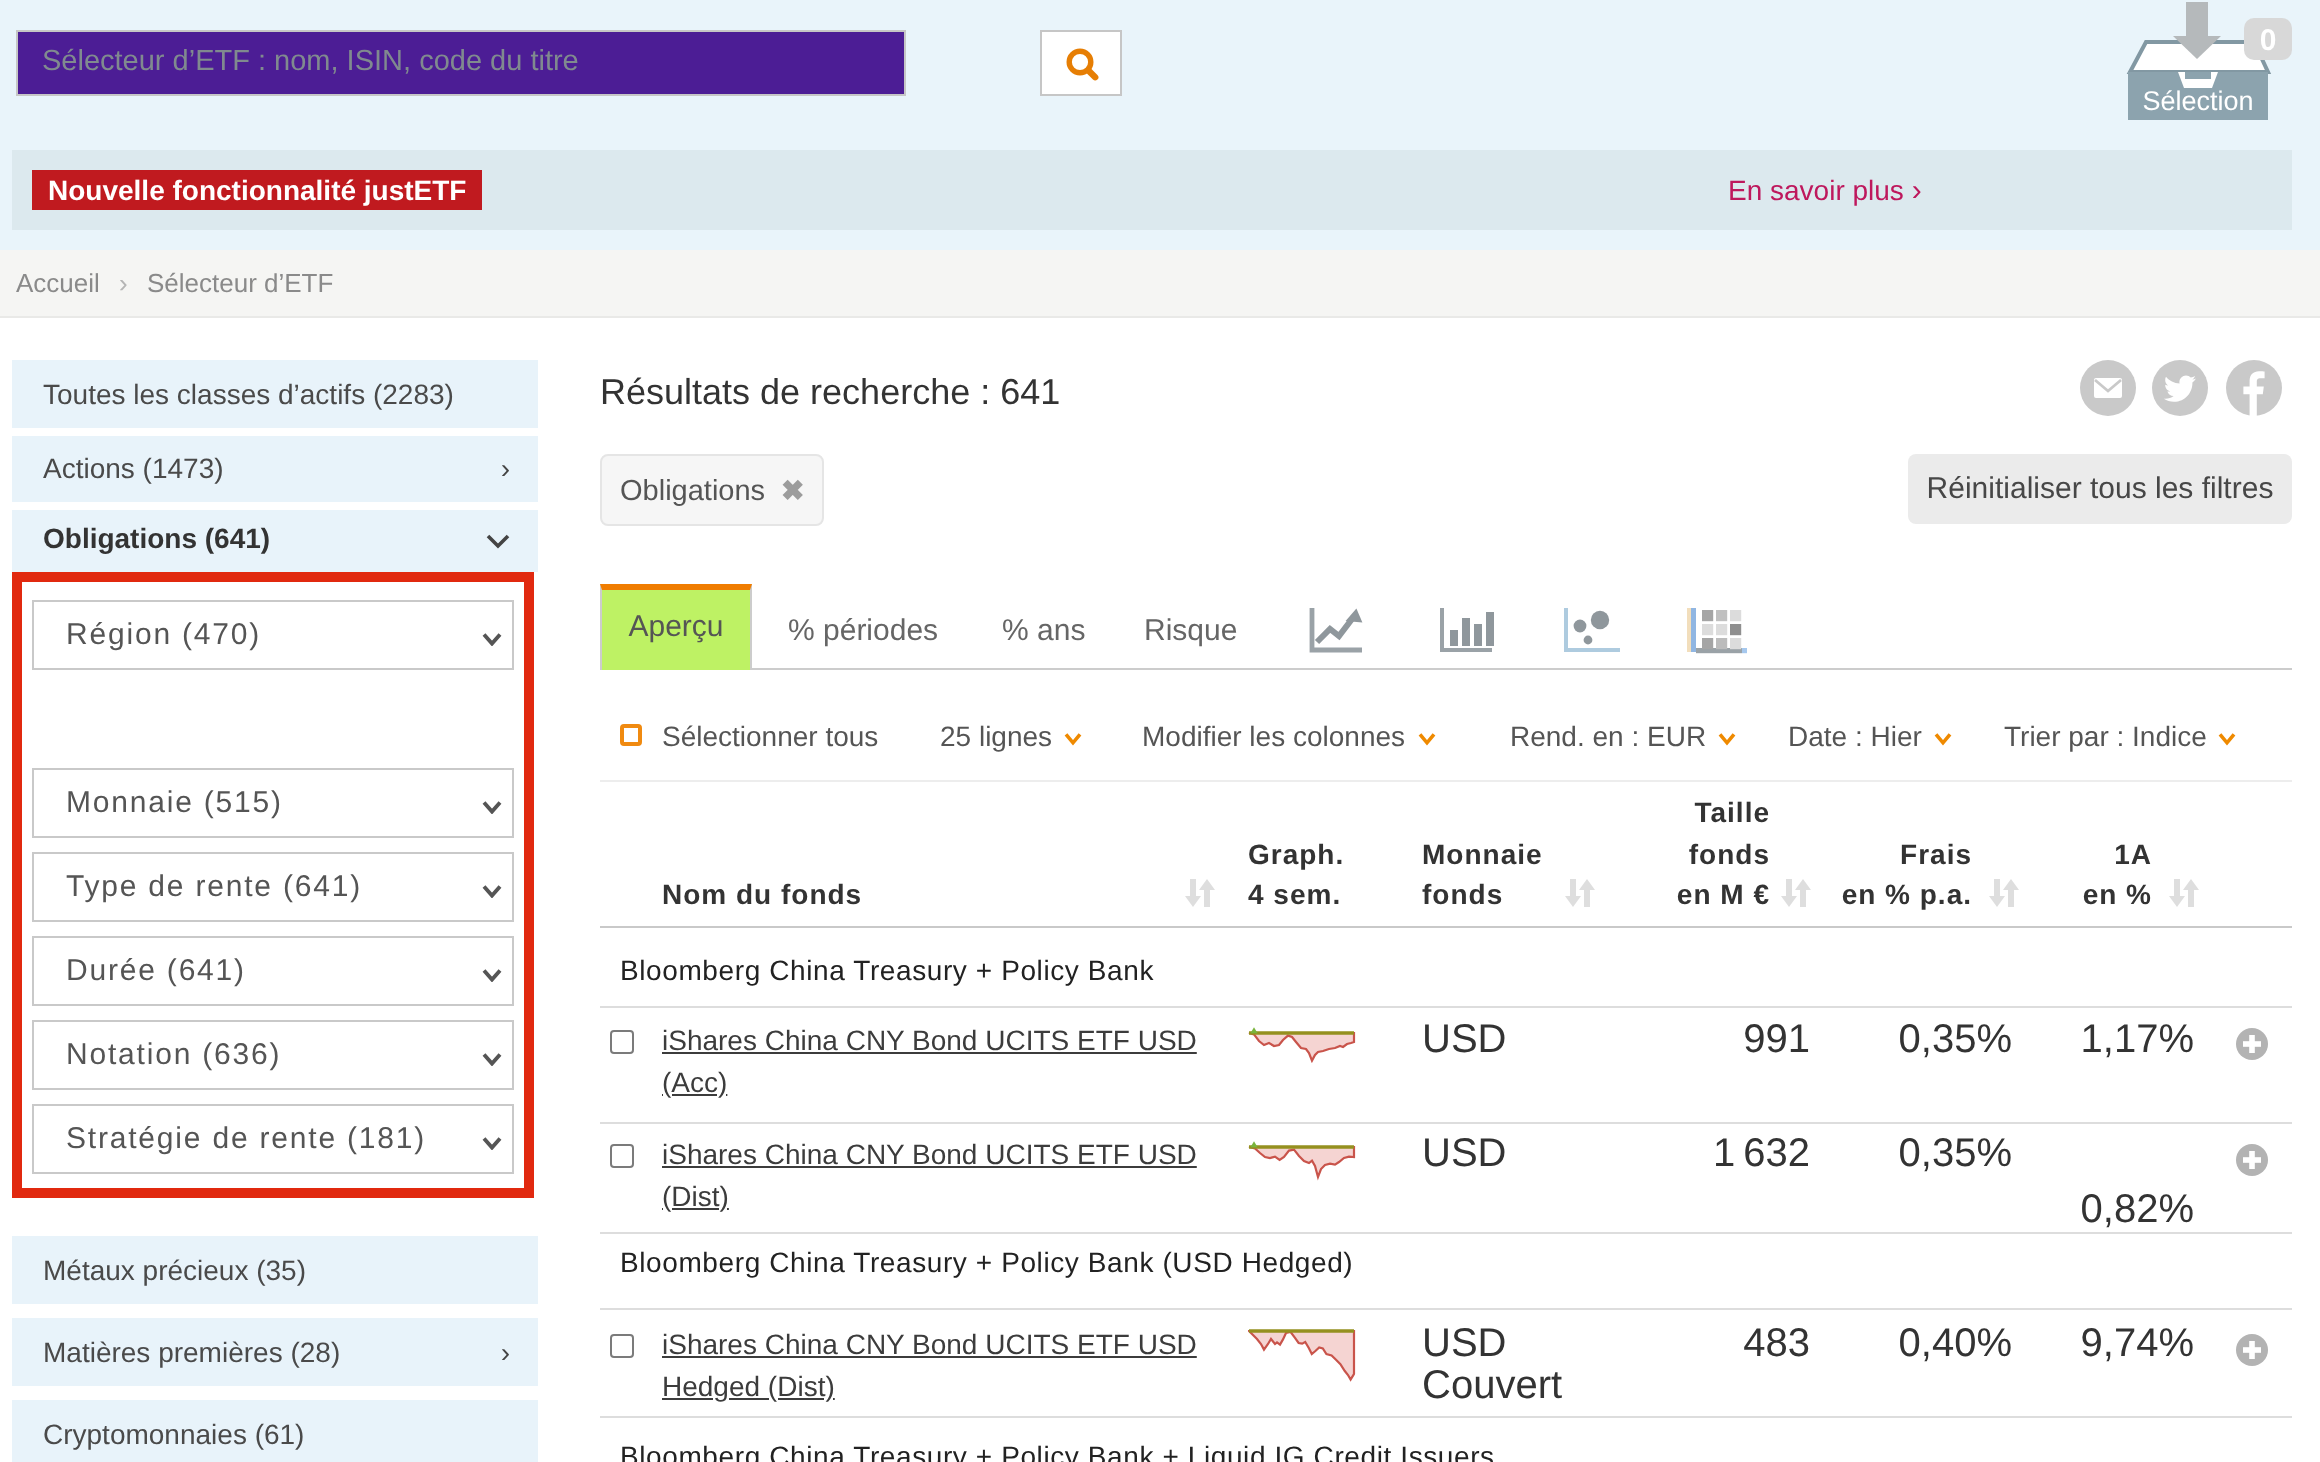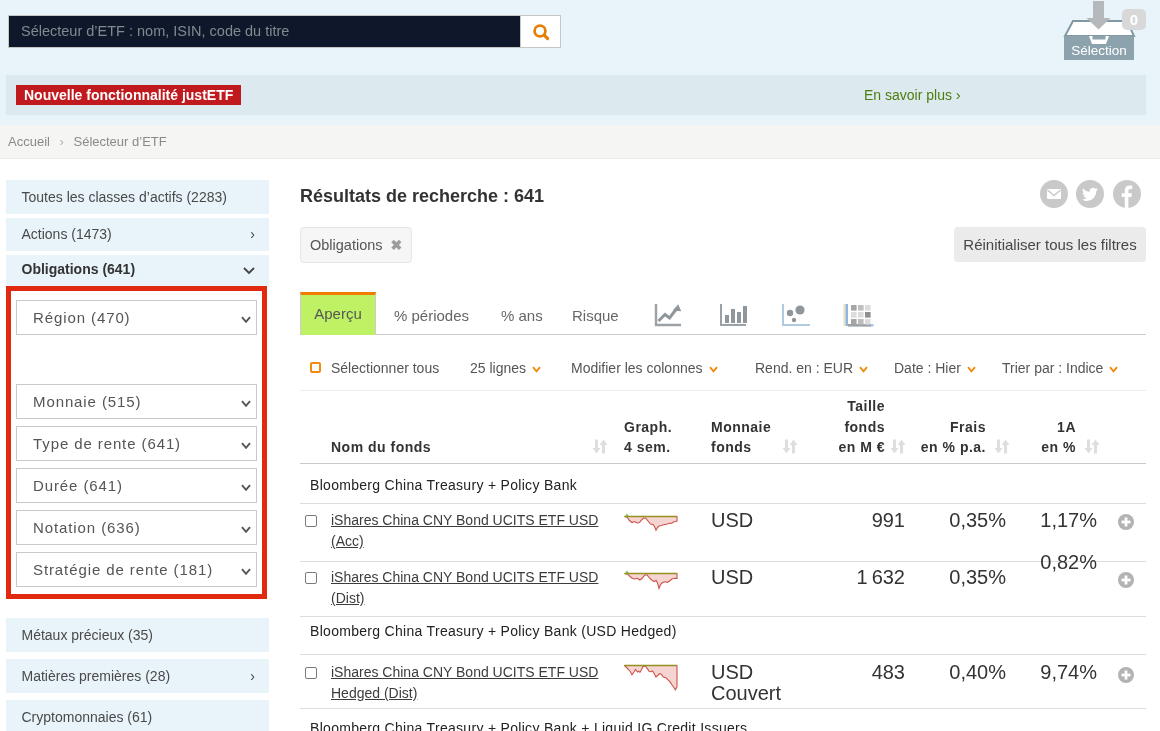--- a/index.html
+++ b/index.html
@@ -4,37 +4,37 @@
 <title>justETF Screener</title>
 <style>
 * { margin:0; padding:0; box-sizing:border-box; }
 html,body { width:1160px; height:731px; overflow:hidden; }
 body { font-family:"Liberation Sans", sans-serif; background:#fff; color:#333; }
 #page { position:relative; width:1160px; height:731px; overflow:hidden; }
 .abs { position:absolute; }
 
 
 #hdr { position:absolute; left:0; top:0; width:1160px; height:125px; background:#e9f4fa; }
-#searchbox { position:absolute; left:8px; top:15px; width:513px; height:33px; background:#0f172a; border:1px solid #c6c6c6; font-size:14.5px; color:#808a8f; line-height:31px; padding-left:12px; }
+#searchbox { position:absolute; left:8px; top:15px; width:445px; height:33px; background:#4c1d95; border:1px solid #c6c6c6; font-size:14.5px; color:#808a8f; line-height:31px; padding-left:12px; }
 #searchbtn { position:absolute; left:520px; top:15px; width:41px; height:33px; background:#fff; border:1px solid #c6c6c6; }
 #banner { position:absolute; left:6px; top:75px; width:1140px; height:40px; background:#dce9ee; }
 #nbadge { position:absolute; height:20px; line-height:20px; background:#c01a1f; color:#fff; font-weight:bold; font-size:14px; padding:0 8px; }
 #bantext { position:absolute; left:251px; top:10px; height:20px; line-height:20px; font-size:14px; color:#333; }
 #banlink { position:absolute; left:858px; top:10px; height:20px; line-height:20px; font-size:14px; color:#ef8200; }
 #crumb { position:absolute; left:0; top:125px; width:1160px; height:34px; background:#f5f5f3; border-bottom:1px solid #e9e9e7; font-size:13px; color:#8a8a8a; line-height:33px; padding-left:8px; }
 
 
 .sitem { position:absolute; left:6px; width:263px; background:#e8f3fa; font-size:14px; color:#4a4a4a; padding-left:15.5px; }
 .sitem .chev { position:absolute; right:14px; color:#444; font-size:14px; }
 .fselect { position:absolute; left:16px; width:241px; height:35px; background:#fff; border:1px solid #c9c9c9; font-size:15px; letter-spacing:0.9px; color:#555; line-height:33px; padding-left:16px; }
 .fselect svg { position:absolute; right:5px; top:14.5px; }
 #redbox { position:absolute; left:6px; top:286px; width:261px; height:313px; border:5px solid #e1290f; z-index:50; }
 
 
-#title { position:absolute; left:300px; top:186px; font-size:18px; font-weight:bold; color:#333; line-height:20px; }
+#title { position:absolute; left:300px; top:186px; font-size:18px; font-weight:normal; color:#333; line-height:20px; }
 .shareic { position:absolute; top:180px; width:28px; height:28px; }
 #chip { position:absolute; left:300px; top:227px; height:36px; background:#f6f6f6; border:1px solid #e5e5e5; border-radius:4px; font-size:14.5px; color:#555; line-height:34px; padding:0 9px; }
 #chip b { color:#9c9c9c; font-size:14px; font-weight:bold; margin-left:8px; }
 #resetbtn { position:absolute; left:954px; top:227px; width:192px; height:35px; background:#ebebeb; border-radius:4px; font-size:15px; color:#474747; text-align:center; line-height:35px; }
 
 
 #tabline { position:absolute; left:300px; top:334px; width:846px; height:1px; background:#ccc; }
 #activetab { position:absolute; left:300px; top:292px; width:76px; height:43px; background:#bef264; border:1px solid #ccc; border-bottom:none; border-top:3px solid #f07d00; z-index:5; text-align:center; font-size:15px; color:#555; line-height:38px; }
 .tabtxt { position:absolute; top:305px; height:21px; line-height:21px; font-size:15px; color:#666; }
 .tabic { position:absolute; top:303px; }
@@ -75,21 +75,21 @@
     <polygon points="30.5,18 54.5,18 42.5,29.5" fill="#b5b9bb"></polygon>
     <rect x="8" y="36" width="70" height="24" fill="#8ca3ae"></rect>
     <polygon points="33,36 53,36 50,44 36,44" fill="#fff"></polygon>
     <rect x="36.5" y="36" width="13" height="3.5" fill="#8ca3ae"></rect>
     <text x="43" y="55" font-size="13.5" fill="#fff" text-anchor="middle" font-family="Liberation Sans, sans-serif">Sélection</text>
     <rect x="66" y="9" width="24" height="21" rx="5" fill="#d8d8d8"></rect>
     <text x="78" y="25" font-size="15" font-weight="bold" fill="#fff" text-anchor="middle" font-family="Liberation Sans, sans-serif">0</text>
   </svg>
   <div id="banner"></div>
   <div id="nbadge" style="left:16px; top:85px;">Nouvelle fonctionnalité justETF</div>
-  <div id="banlink" class="abs" style="left:864px; top:85px; height:20px; line-height:20px; font-size:14px; color:#4d7c0f;">En savoir plus <span style="font-size:15px;">›</span></div>
+  <div id="banlink" class="abs" style="left:864px; top:85px; height:20px; line-height:20px; font-size:14px; color:#be185d;">En savoir plus <span style="font-size:15px;">›</span></div>
   <div id="crumb">Accueil <span style="color:#b5b5b5; padding:0 6px;">›</span> Sélecteur d’ETF</div>
 
   <div class="sitem" style="top:180px; height:34px; line-height:34px;">Toutes les classes d’actifs (2283)</div>
   <div class="sitem" style="top:218px; height:33px; line-height:33px;">Actions (1473)<span class="chev" style="top:0;">›</span></div>
   <div class="sitem" style="top:255px; height:31px; line-height:28px; font-weight:bold; color:#333;">Obligations (641)
     <svg class="chev" style="top:12px;" width="12" height="8" viewBox="0 0 12 8">
         <polyline points="1,1 6,6 11,1" fill="none" stroke="#444" stroke-width="1.8"></polyline>
       </svg>
   </div>
   <div class="fselect" style="top:300px;">Région (470)<svg width="10" height="7" viewBox="0 0 10 7">
@@ -258,21 +258,21 @@
   <div class="cbx" style="top:572px;"></div>
   <div class="lnk" style="top:567px;">iShares China CNY Bond UCITS ETF USD<br>(Dist)</div>
   <svg class="spark" style="top:569px;" width="54" height="23" viewBox="0 0 54 23">
     <path d="M0.5,4.5 L3.5,5.2 6,7.5 8.5,9.5 11,10 13.5,9.3 15.8,11 18,9.5 20.5,6.3 23,5.8 25.5,9 28,11.5 30.5,12.5 32,11.3 33.5,14 35,19.5 36.5,15.5 38.5,13.5 41,12.8 43.5,13.3 45.5,12 48,10 50.5,9.3 53,9.5 L53,4.5 Z" fill="#f5d4d2" stroke="#c9544b" stroke-width="1.1"></path>
     <line x1="0.5" y1="4.5" x2="53" y2="4.5" stroke="#95901f" stroke-width="1.7"></line>
     <polygon points="1.2,4.6 3,1.6 4.8,4.6" fill="#79b43c"></polygon>
   </svg>
   <div class="cell" style="left:711px; top:567px;">USD</div>
   <div class="cell num" style="left:805px; top:567px; width:100px;">1 632</div>
   <div class="cell num" style="left:906px; top:567px; width:100px;">0,35%</div>
-  <div class="cell num" style="left:997px; top:552px; width:100px;padding-left:43px;">0,82%</div>
+  <div class="cell num" style="left:997px; top:595px; width:100px;padding-left:43px;">0,82%</div>
   <svg class="plus" style="top:572px;" viewBox="0 0 16 16">
       <circle cx="8" cy="8" r="8" fill="#b3b3b3"></circle>
       <rect x="3.5" y="6.6" width="9" height="2.8" fill="#fff"></rect>
       <rect x="6.6" y="3.5" width="2.8" height="9" fill="#fff"></rect>
     </svg>
   <div class="rline" style="top:616px;"></div>
 
   <div class="grp" style="top:623px;">Bloomberg China Treasury + Policy Bank (USD Hedged)</div>
   <div class="rline" style="top:654px;"></div>
 

